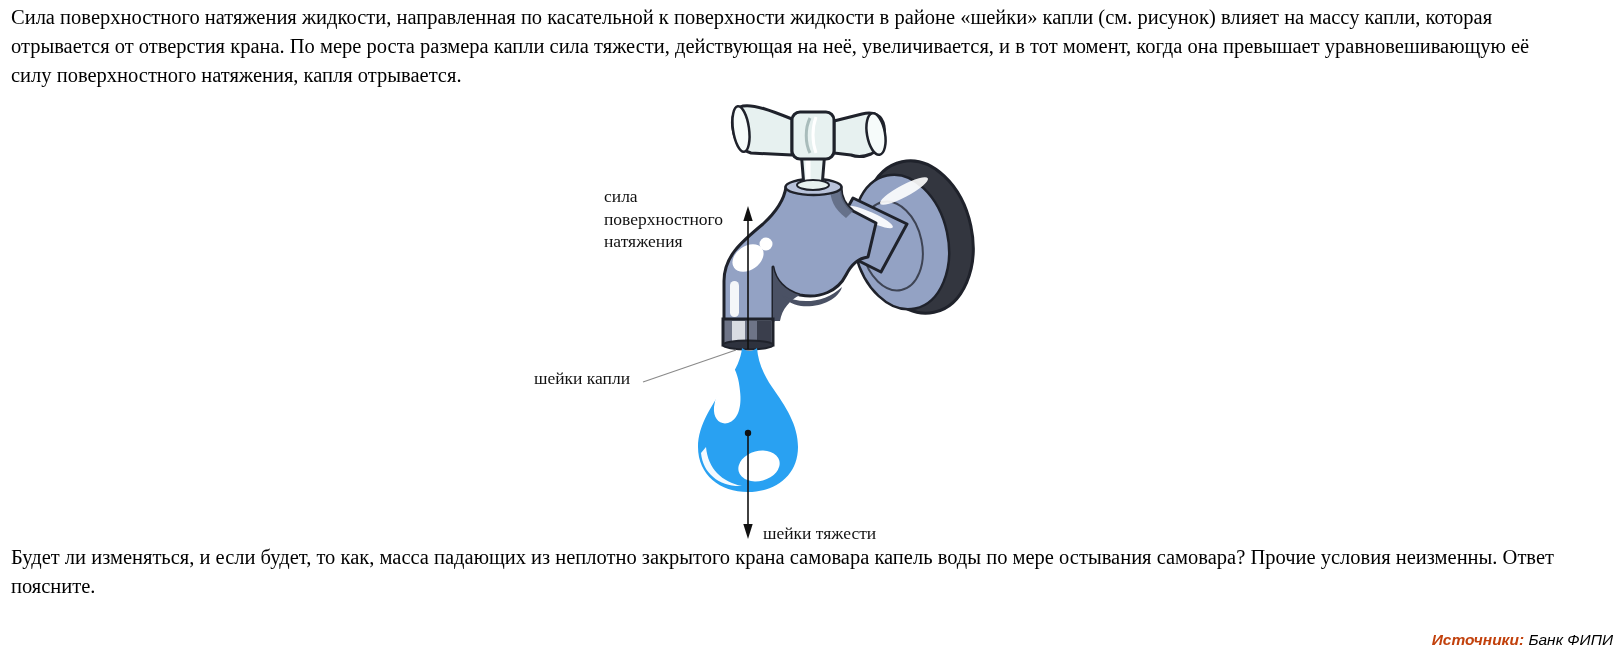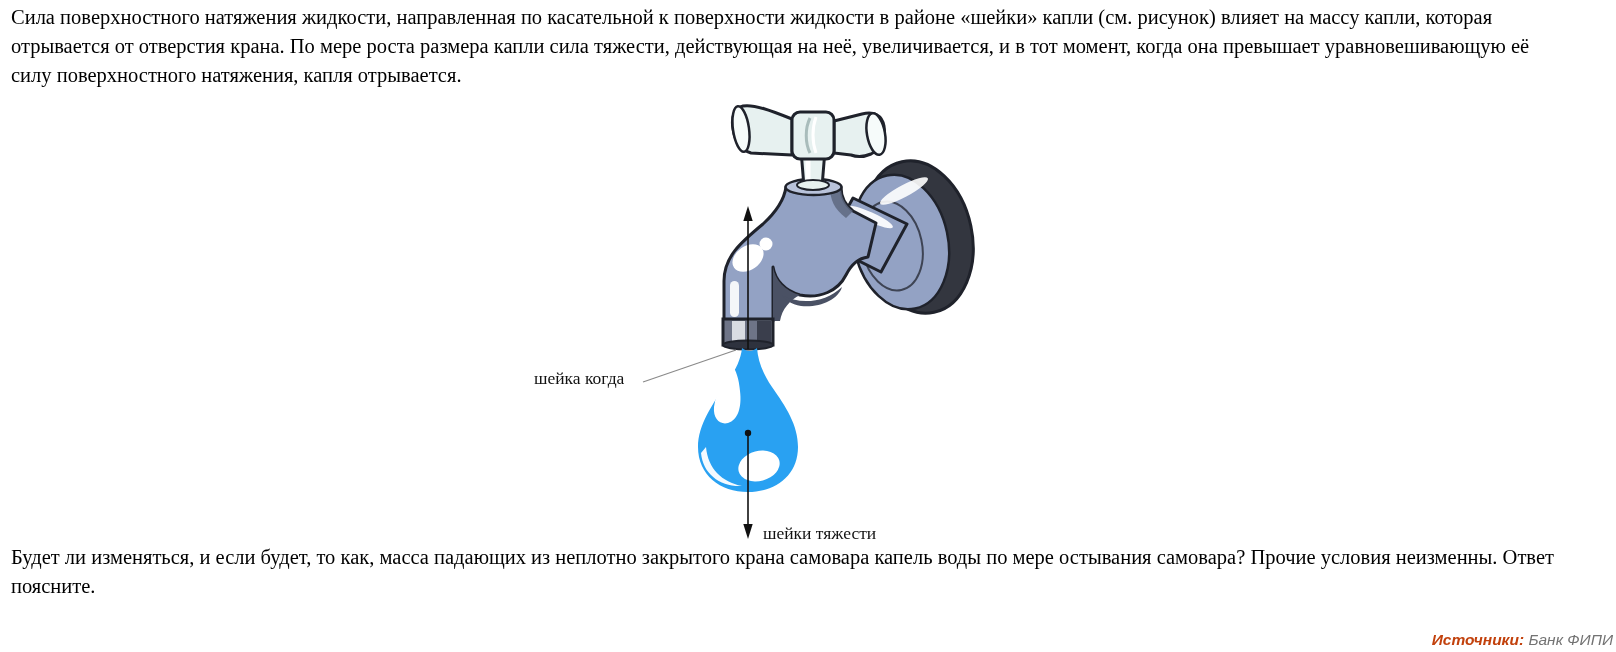--- a/index.html
+++ b/index.html
@@ -44,21 +44,21 @@
 
   #footer {
     position: absolute;
     right: 3px; top: 631px;
     font-family: "Liberation Sans", sans-serif;
     font-style: italic;
     font-size: 15.5px;
     white-space: nowrap;
   }
   #footer .src-label { color: #c2410c; font-weight: 600; }
-  #footer .src-link  { color: #737373; text-decoration: none; cursor: pointer; text-align: right; }
+  #footer .src-link  { color: #000000; text-decoration: none; cursor: pointer; text-align: right; }
 </style>
 </head>
 <body>
 
 <div class="para" id="intro">Сила поверхностного натяжения жидкости, направленная по касательной к поверхности жидкости в районе «шейки» капли (см. рисунок) влияет на массу капли, которая отрывается от отверстия крана. По мере роста размера капли сила тяжести, действующая на неё, увеличивается, и в тот момент, когда она превышает уравновешивающую её силу поверхностного натяжения, капля отрывается.</div>
 
 <div id="figure">
   <svg width="460" height="452" viewBox="0 0 460 452">
 
     <g>
@@ -151,22 +151,25 @@
       <polygon points="228,111 223.3,126 232.7,126" fill="#111111"></polygon>
     </g>
 
     <g>
       <circle cx="228" cy="338" r="3.2" fill="#111111"></circle>
       <line x1="228" y1="338" x2="228" y2="431" stroke="#111111" stroke-width="1.6"></line>
       <polygon points="228,444 223.3,429 232.7,429" fill="#111111"></polygon>
     </g>
   </svg>
 
+  <div class="fig-label" id="tension-label">сила
+поверхностного
+натяжения</div>
 
-  <div class="fig-label" id="neck-label">шейка когда</div>
+  <div class="fig-label" id="neck-label">шейки капли</div>
 
   <div class="fig-label" id="gravity-label">шейки тяжести</div>
 </div>
 
 <div class="para" id="question">Будет ли изменяться, и если будет, то как, масса падающих из неплотно закрытого крана самовара капель воды по мере остывания самовара? Прочие условия неизменны. Ответ поясните.</div>
 
 <div id="footer">
   <span class="src-label">Источники:</span>
   <span> </span>
   <span class="src-link">Банк ФИПИ</span>

